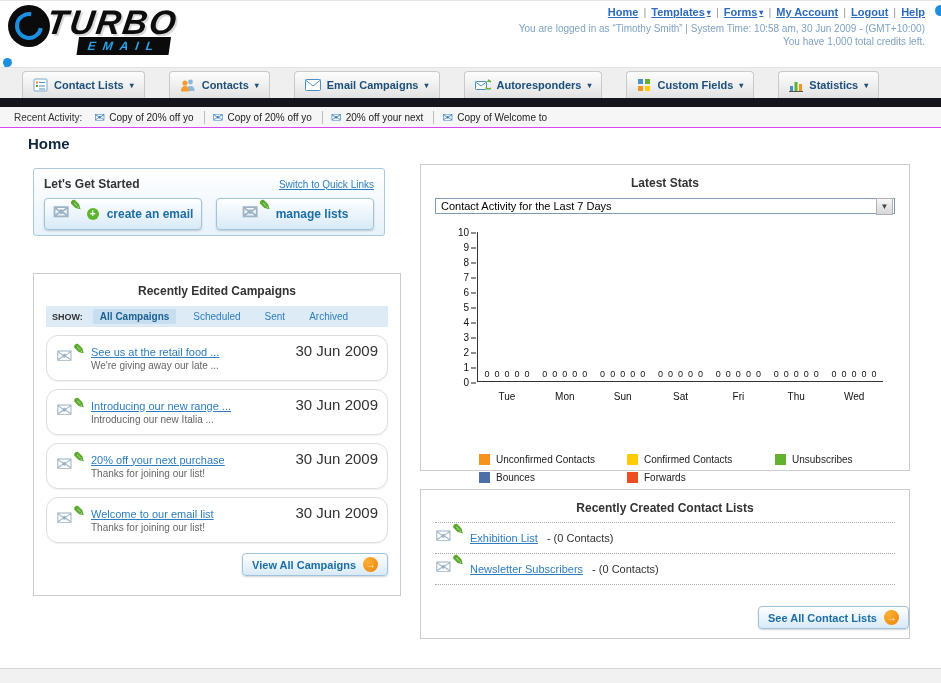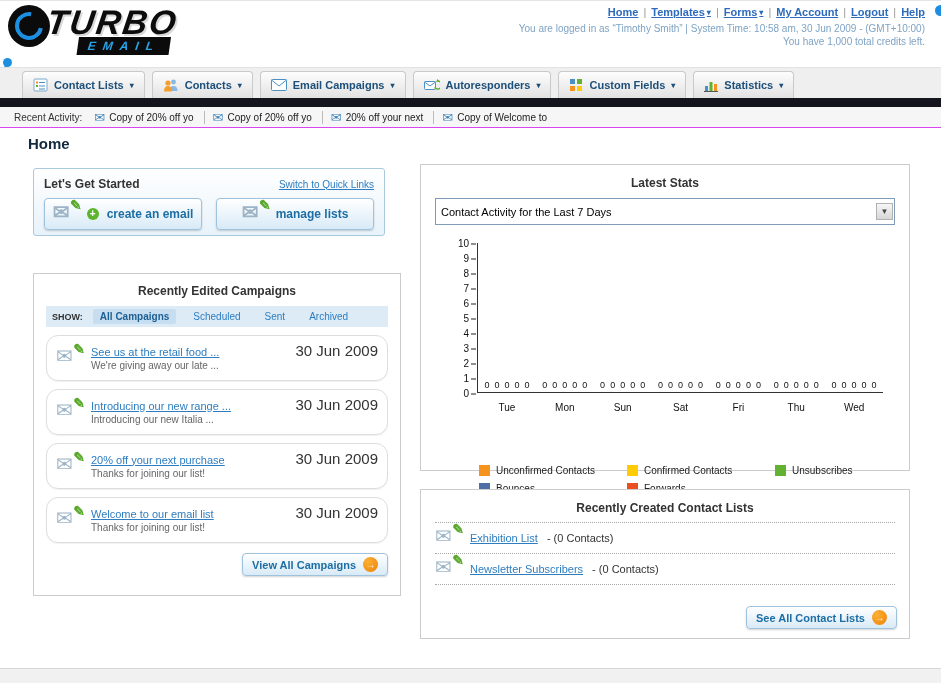--- a/index.html
+++ b/index.html
@@ -20,21 +20,21 @@
   .corner-dot { position:absolute; top:4px; right:-5px; width:11px; height:11px; border-radius:50%; background:#1d8fe0; }
 
   .top-nav { position:absolute; top:5px; right:16px; font-size:11px; color:#444; display:flex; align-items:center; gap:5px; }
   .top-nav a { color:#2d6bbd; text-decoration:underline; cursor:pointer; font-weight:bold; display:inline-flex; align-items:center; gap:2px; }
   .top-nav .dd { font-size:8px; color:#2d6bbd; text-decoration:none; }
   .top-nav .sep { color:#999; }
   .login-info { position:absolute; top:22px; right:16px; font-size:10px; color:#7fa3c4; }
   .credits-info { position:absolute; top:35px; right:16px; font-size:10px; color:#7fa3c4; }
 
   
-  .tabbar { position:absolute; top:66px; left:0; right:0; height:31px; background:#efefef; border-top:1px solid #e2e2e2; display:flex; align-items:flex-end; padding-left:22px; gap:7px; }
+  .tabbar { position:absolute; top:66px; left:0; right:0; height:31px; background:#efefef; border-top:1px solid #e2e2e2; display:flex; align-items:flex-end; padding-left:22px; gap:24px; }
   .tab { height:27px; padding:0 10px; background:linear-gradient(#fdfdfd,#e2e2e2); border:1px solid #c9c9c9; border-bottom:none; border-radius:4px 4px 0 0; display:flex; align-items:center; gap:6px; font-size:11px; font-weight:bold; color:#1c4f7a; cursor:pointer; }
   .tab .dd { font-size:8px; color:#1c4f7a; }
   .tab svg { display:block; }
   .darkbar { position:absolute; top:97px; left:0; right:0; height:9px; background:#15151d; }
 
   
   .recentbar { position:absolute; top:106px; left:0; right:0; height:21px; background:#f6f6f6; border-bottom:1px solid #d946ef; display:flex; align-items:center; padding-left:14px; font-size:10px; color:#333; }
   .recent-label { color:#333; margin-right:4px; }
   .recent-item { display:flex; align-items:center; gap:4px; margin-left:8px; padding-right:10px; border-right:1px solid #bbb; color:#222; cursor:pointer; }
   .recent-item:last-child { border-right:none; }
@@ -74,41 +74,41 @@
   .camp-footer { margin-top:10px; display:flex; justify-content:flex-end; }
 
   .lite-btn { height:23px; padding:0 9px; display:inline-flex; align-items:center; gap:7px; border:1px solid #9fc3dc; border-radius:4px; background:linear-gradient(#ffffff,#d8eaf7); font-size:11px; font-weight:bold; color:#1c6ea4; cursor:pointer; box-shadow:0 1px 2px rgba(0,0,0,.18); }
   .arrow-circle { width:15px; height:15px; border-radius:50%; background:radial-gradient(circle at 32% 30%, #fbb034, #ee8207); display:inline-flex; align-items:center; justify-content:center; flex:0 0 auto; }
   .arrow-circle::after { content:"\2192"; color:#fff; font-size:10px; font-weight:bold; line-height:1; }
   .plus-circle { width:12px; height:12px; border-radius:50%; background:#5cb52c; display:inline-flex; align-items:center; justify-content:center; flex:0 0 auto; }
   .plus-circle::after { content:"+"; color:#fff; font-size:10px; font-weight:bold; line-height:1; }
 
   
   .stats { left:420px; top:36px; width:490px; height:307px; padding:11px 14px; }
-  .fake-select { margin-top:8px; height:27px; border:1px solid #7f9db9; background:#fff; display:flex; align-items:center; font-size:11px; color:#000; padding-left:5px; cursor:pointer; }
+  .fake-select { margin-top:8px; height:16px; border:1px solid #7f9db9; background:#fff; display:flex; align-items:center; font-size:11px; color:#000; padding-left:5px; cursor:pointer; }
   .fake-select .sel-arrow { margin-left:auto; width:17px; height:17px; margin-right:1px; background:linear-gradient(#f7f7f7,#d6d6d6); border:1px solid #b2b2b2; display:flex; align-items:center; justify-content:center; font-size:8px; color:#444; }
   .chart { position:relative; height:196px; margin-top:12px; }
   .y-axis { position:absolute; left:0; top:6px; height:150px; width:42px; }
   .y-label { position:absolute; right:8px; transform:translateY(-50%); font-size:10px; color:#111; }
   .y-label::after { content:""; position:absolute; right:-7px; top:50%; width:5px; height:1px; background:#222; }
   .plot { position:absolute; left:42px; right:12px; top:6px; height:150px; border-left:1px solid #333; border-bottom:1px solid #333; }
   .groups { position:absolute; left:43px; right:12px; top:6px; height:150px; display:flex; }
   .chart-group { flex:1; position:relative; }
   .chart-values { position:absolute; bottom:3px; left:0; right:0; display:flex; justify-content:center; gap:5px; font-size:9px; color:#111; }
   .chart-cat { position:absolute; bottom:-20px; left:0; right:0; text-align:center; font-size:10px; color:#111; }
   .legend { display:flex; flex-wrap:wrap; width:450px; margin:32px 0 0 44px; row-gap:7px; }
   .legend-item { width:148px; display:flex; align-items:center; gap:6px; font-size:10px; color:#222; }
   .legend-swatch { width:11px; height:11px; flex:0 0 auto; }
 
   
   .clists { left:420px; top:361px; width:490px; height:150px; padding:11px 14px; }
   .clists h2 { border-bottom:1px dotted #aaa; padding-bottom:7px; }
   .cl-item { display:flex; align-items:center; gap:9px; height:31px; border-bottom:1px dotted #aaa; font-size:11px; color:#333; }
   .cl-item a { color:#2d7dc0; text-decoration:underline; cursor:pointer; }
-  .cl-footer { position:absolute; right:12px; bottom:9px;text-align:center; }
+  .cl-footer { position:absolute; right:0; bottom:9px;text-align:center; }
 
   .footer-strip { position:absolute; left:0; right:0; bottom:0; height:15px; background:#f1f1f1; border-top:1px solid #d6d6d6; }
 </style>
 </head>
 <body>
 
 <div class="page">
 
   <div class="header">
     <div class="logo">

